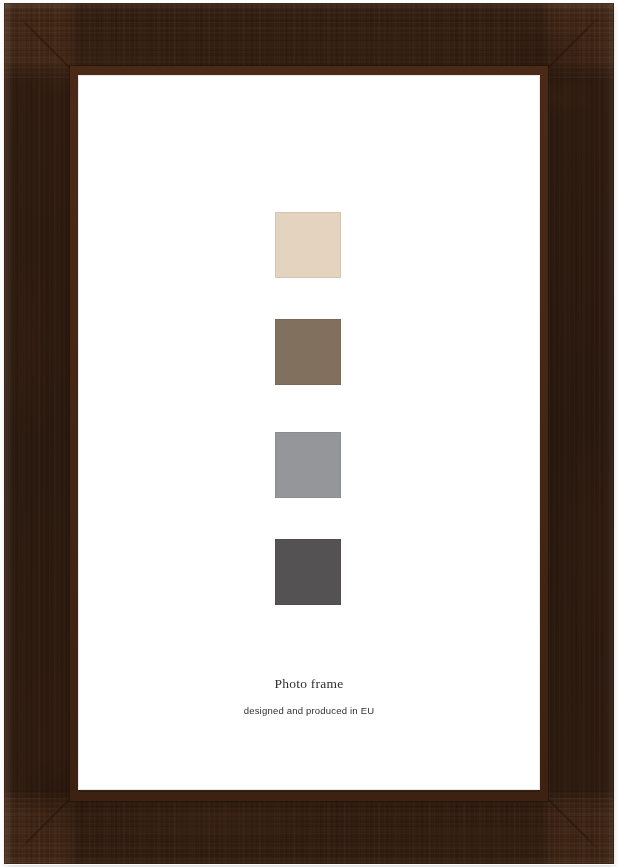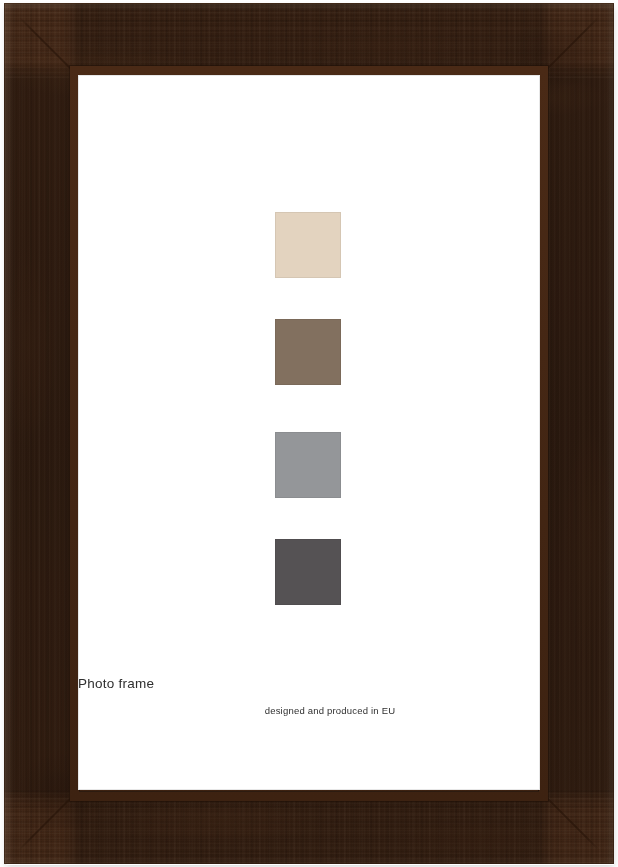--- a/index.html
+++ b/index.html
@@ -212,25 +212,26 @@
   .swatch-0 { top: 137px; }
   .swatch-1 { top: 244px; }
   .swatch-2 { top: 357px; }
   .swatch-3 { top: 464px; }
 
   .caption-title {
     position: absolute;
     left: 0;
     top: 601px;
     width: 100%;
+    text-align: center;
     font-size: 13.5px;
     font-weight: 400;
     letter-spacing: 0.25px;
     color: #2f2f2f;
-    font-family: Liberation Sans, sans-serif;
+    font-family: Liberation Serif, serif;
   }
   .caption-sub {
     position: absolute;
     left: 0;
     top: 630px;
     width: 100%;
     text-align: center;
     font-size: 9.5px;
     font-weight: 400;
     letter-spacing: 0.2px;
@@ -279,16 +280,16 @@
   <div class="mat" style="background-color: rgb(255, 255, 255);">
 
     <div class="swatch-stack">
       <div class="swatch swatch-0" style="background: rgb(227, 211, 191); box-shadow: rgba(0, 0, 0, 0.06) 0px 0px 0px 1px inset;"></div>
       <div class="swatch swatch-1" style="background: rgb(130, 112, 95); box-shadow: rgba(0, 0, 0, 0.06) 0px 0px 0px 1px inset;"></div>
       <div class="swatch swatch-2" style="background: rgb(148, 150, 153); box-shadow: rgba(0, 0, 0, 0.06) 0px 0px 0px 1px inset;"></div>
       <div class="swatch swatch-3" style="background: rgb(85, 82, 84); box-shadow: rgba(0, 0, 0, 0.06) 0px 0px 0px 1px inset;"></div>
     </div>
 
     <div class="caption-title" style="color: rgb(47, 47, 47);">Photo frame</div>
-    <div class="caption-sub" style="color: rgb(47, 47, 47); margin-left: 21px;">designed and produced in EU</div>
+    <div class="caption-sub" style="color: rgb(47, 47, 47);">designed and produced in EU</div>
   </div>
 
 </div>
 
 </body></html>

